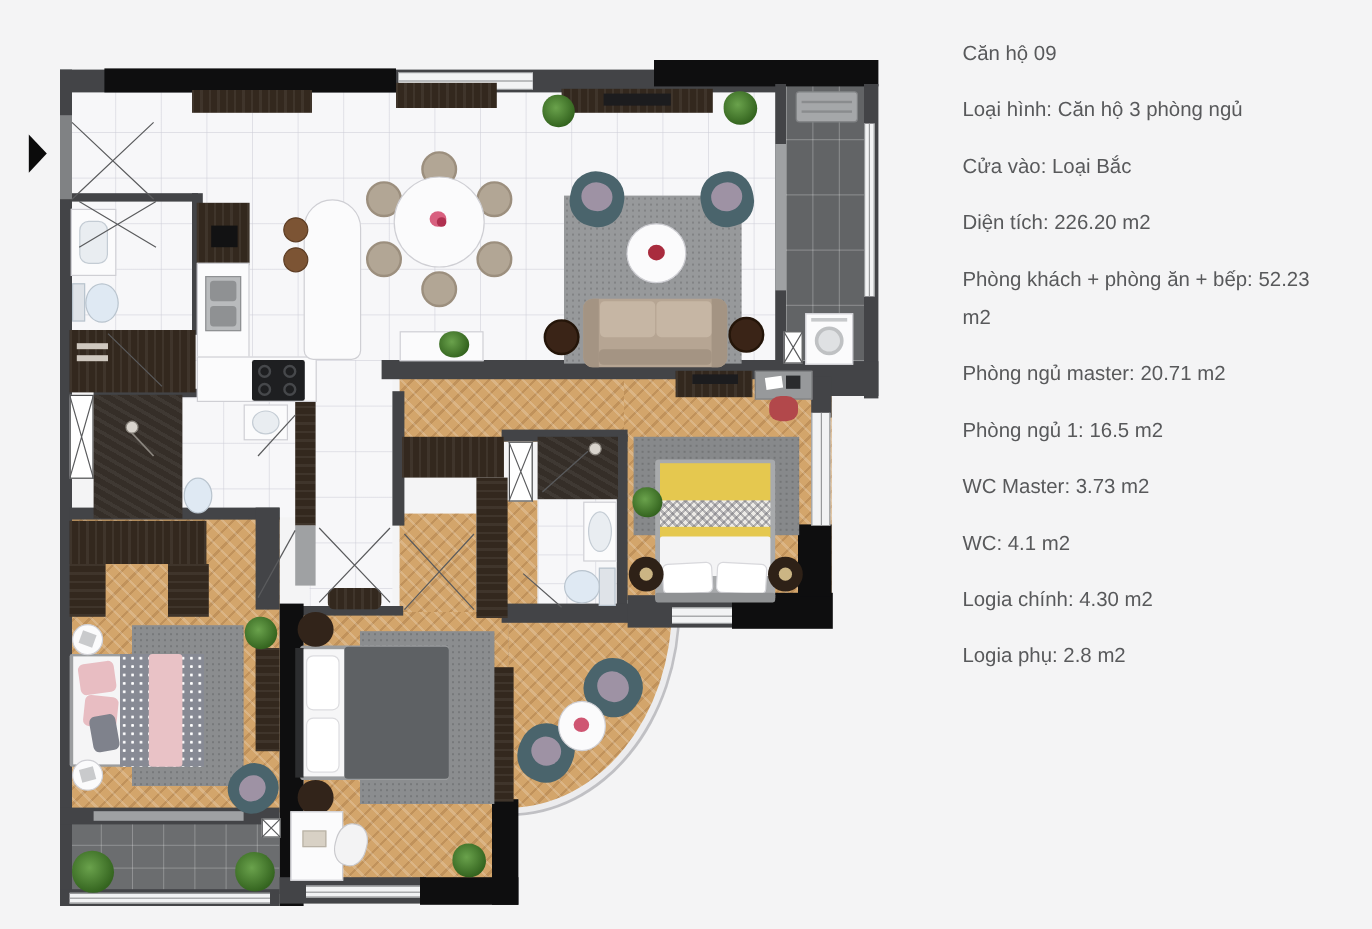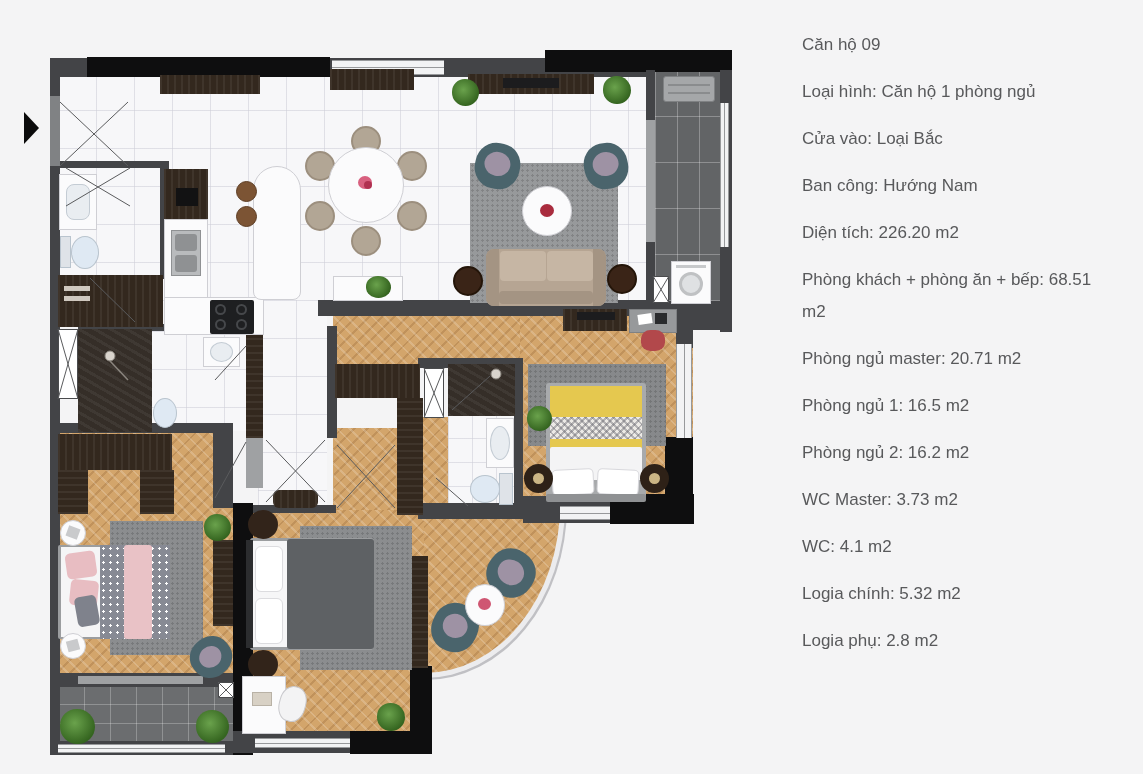--- a/index.html
+++ b/index.html
@@ -261,26 +261,24 @@
         <path d="M218,682 L234,698 M234,682 L218,698"></path>
       </g>
       <circle cx="496" cy="374" r="5" fill="#d9d4cd" stroke="#8a857e"></circle>
       <circle cx="110" cy="356" r="5" fill="#d9d4cd" stroke="#8a857e"></circle>
       <path d="M110,361 L128,380" stroke="#8a857e" stroke-width="1.5" fill="none"></path>
     </svg>
   </div>
 
   <div class="info">
     <p>Căn hộ 09</p>
-    <p>Loại hình: Căn hộ 1 phòng ngủ</p>
+    <p>Loại hình: Căn hộ 3 phòng ngủ</p>
     <p>Cửa vào: Loại Bắc</p>
-    <p>Ban công: Hướng Nam</p>
     <p>Diện tích: 226.20 m2</p>
-    <p>Phòng khách + phòng ăn + bếp: 68.51 m2</p>
+    <p>Phòng khách + phòng ăn + bếp: 52.23 m2</p>
     <p>Phòng ngủ master: 20.71 m2</p>
     <p>Phòng ngủ 1: 16.5 m2</p>
-    <p>Phòng ngủ 2: 16.2 m2</p>
     <p>WC Master: 3.73 m2</p>
     <p>WC: 4.1 m2</p>
-    <p>Logia chính: 5.32 m2</p>
+    <p>Logia chính: 4.30 m2</p>
     <p>Logia phụ: 2.8 m2</p>
   </div>
 </div>
 
 </body></html>

